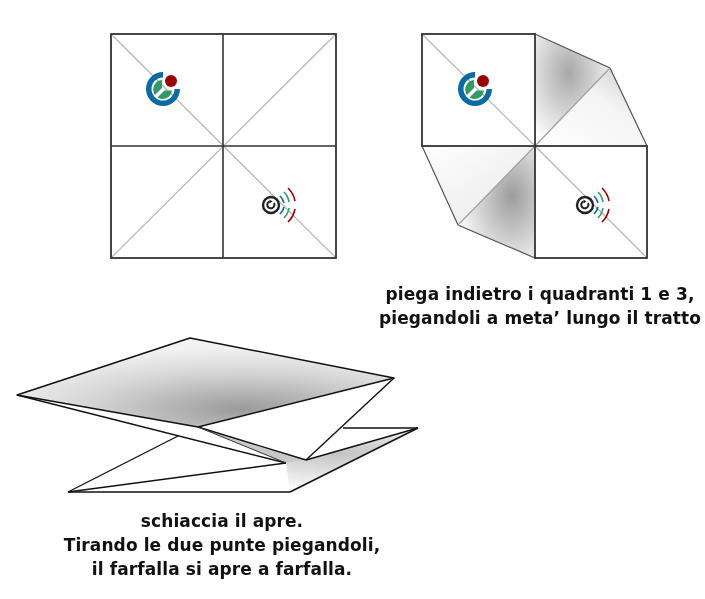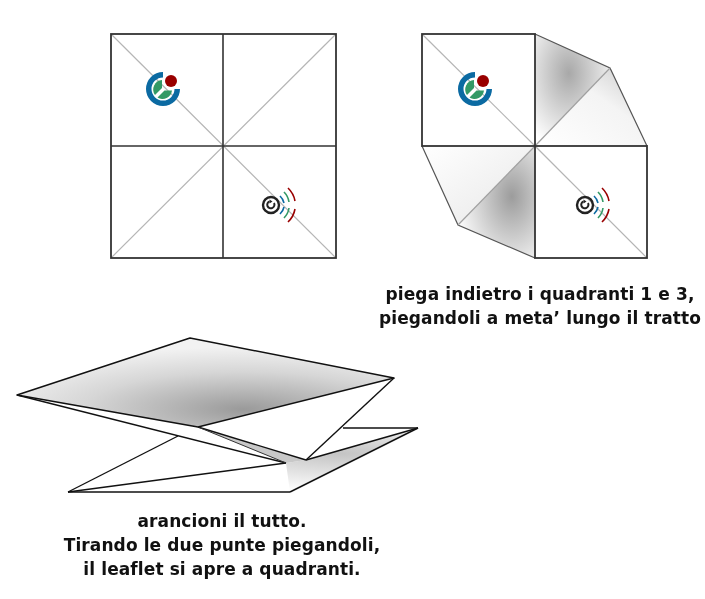--- a/index.html
+++ b/index.html
@@ -120,16 +120,16 @@
     <polygon points="17,395 190,338 394,378 198,427" fill="url(#topSheetShade)" stroke="#111" stroke-width="1.5" stroke-linejoin="round"></polygon>
   </g>
 </svg>
 
 <div class="caption" style="left: 370px; top: 282px; width: 340px;">
   <div>piega indietro i quadranti 1 e 3,</div>
   <div>piegandoli a meta’ lungo il tratto</div>
 </div>
 
 <div class="caption" style="left: 52px; top: 509px; width: 340px;">
-  <div>arancioni il tutto.</div>
+  <div>schiaccia il apre.</div>
   <div>Tirando le due punte piegandoli,</div>
-  <div>il leaflet si apre a quadranti.</div>
+  <div>il farfalla si apre a farfalla.</div>
 </div>
 
 </body></html>

